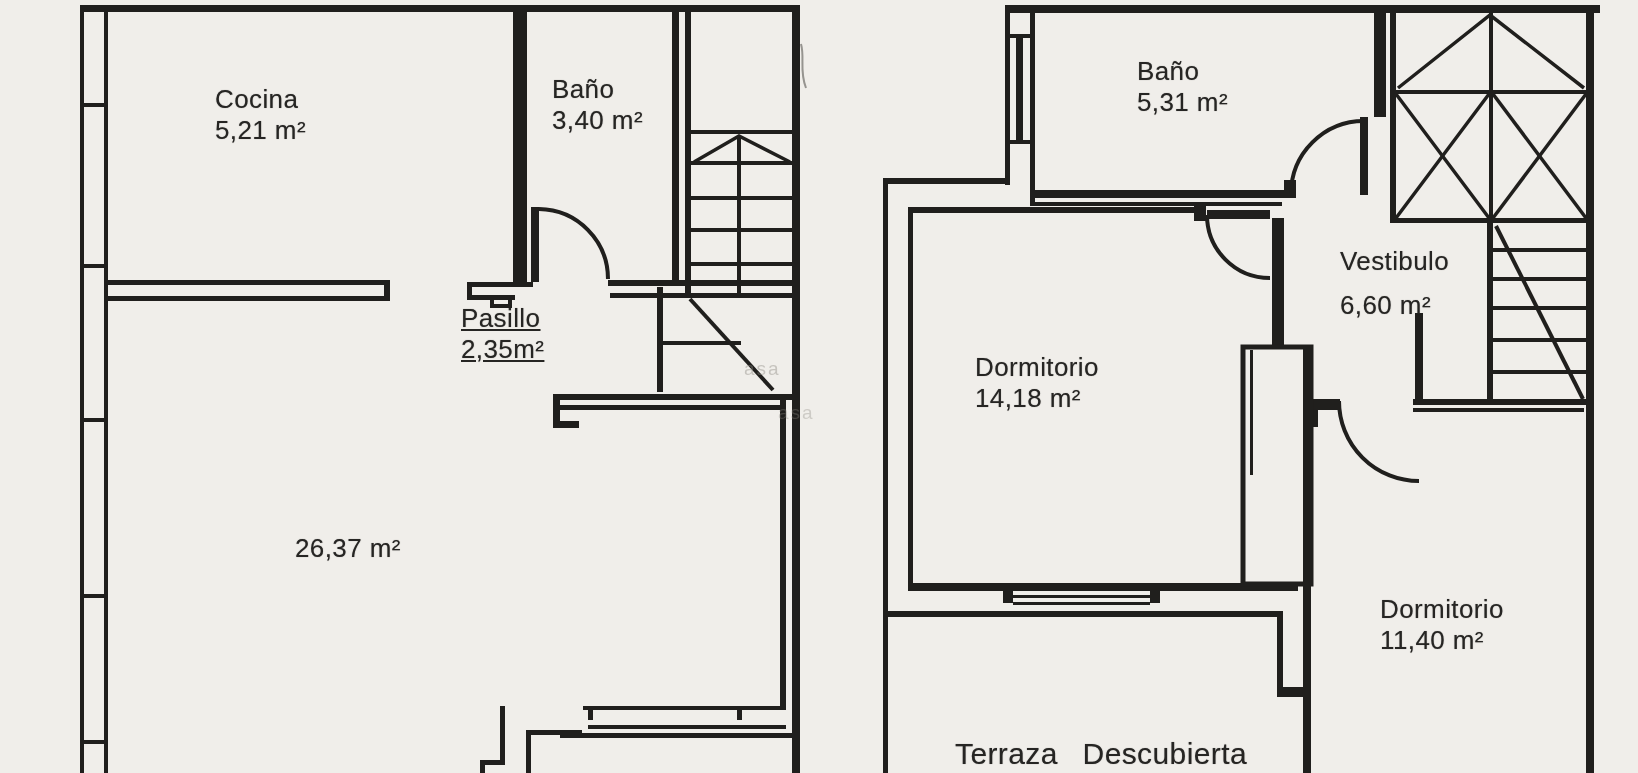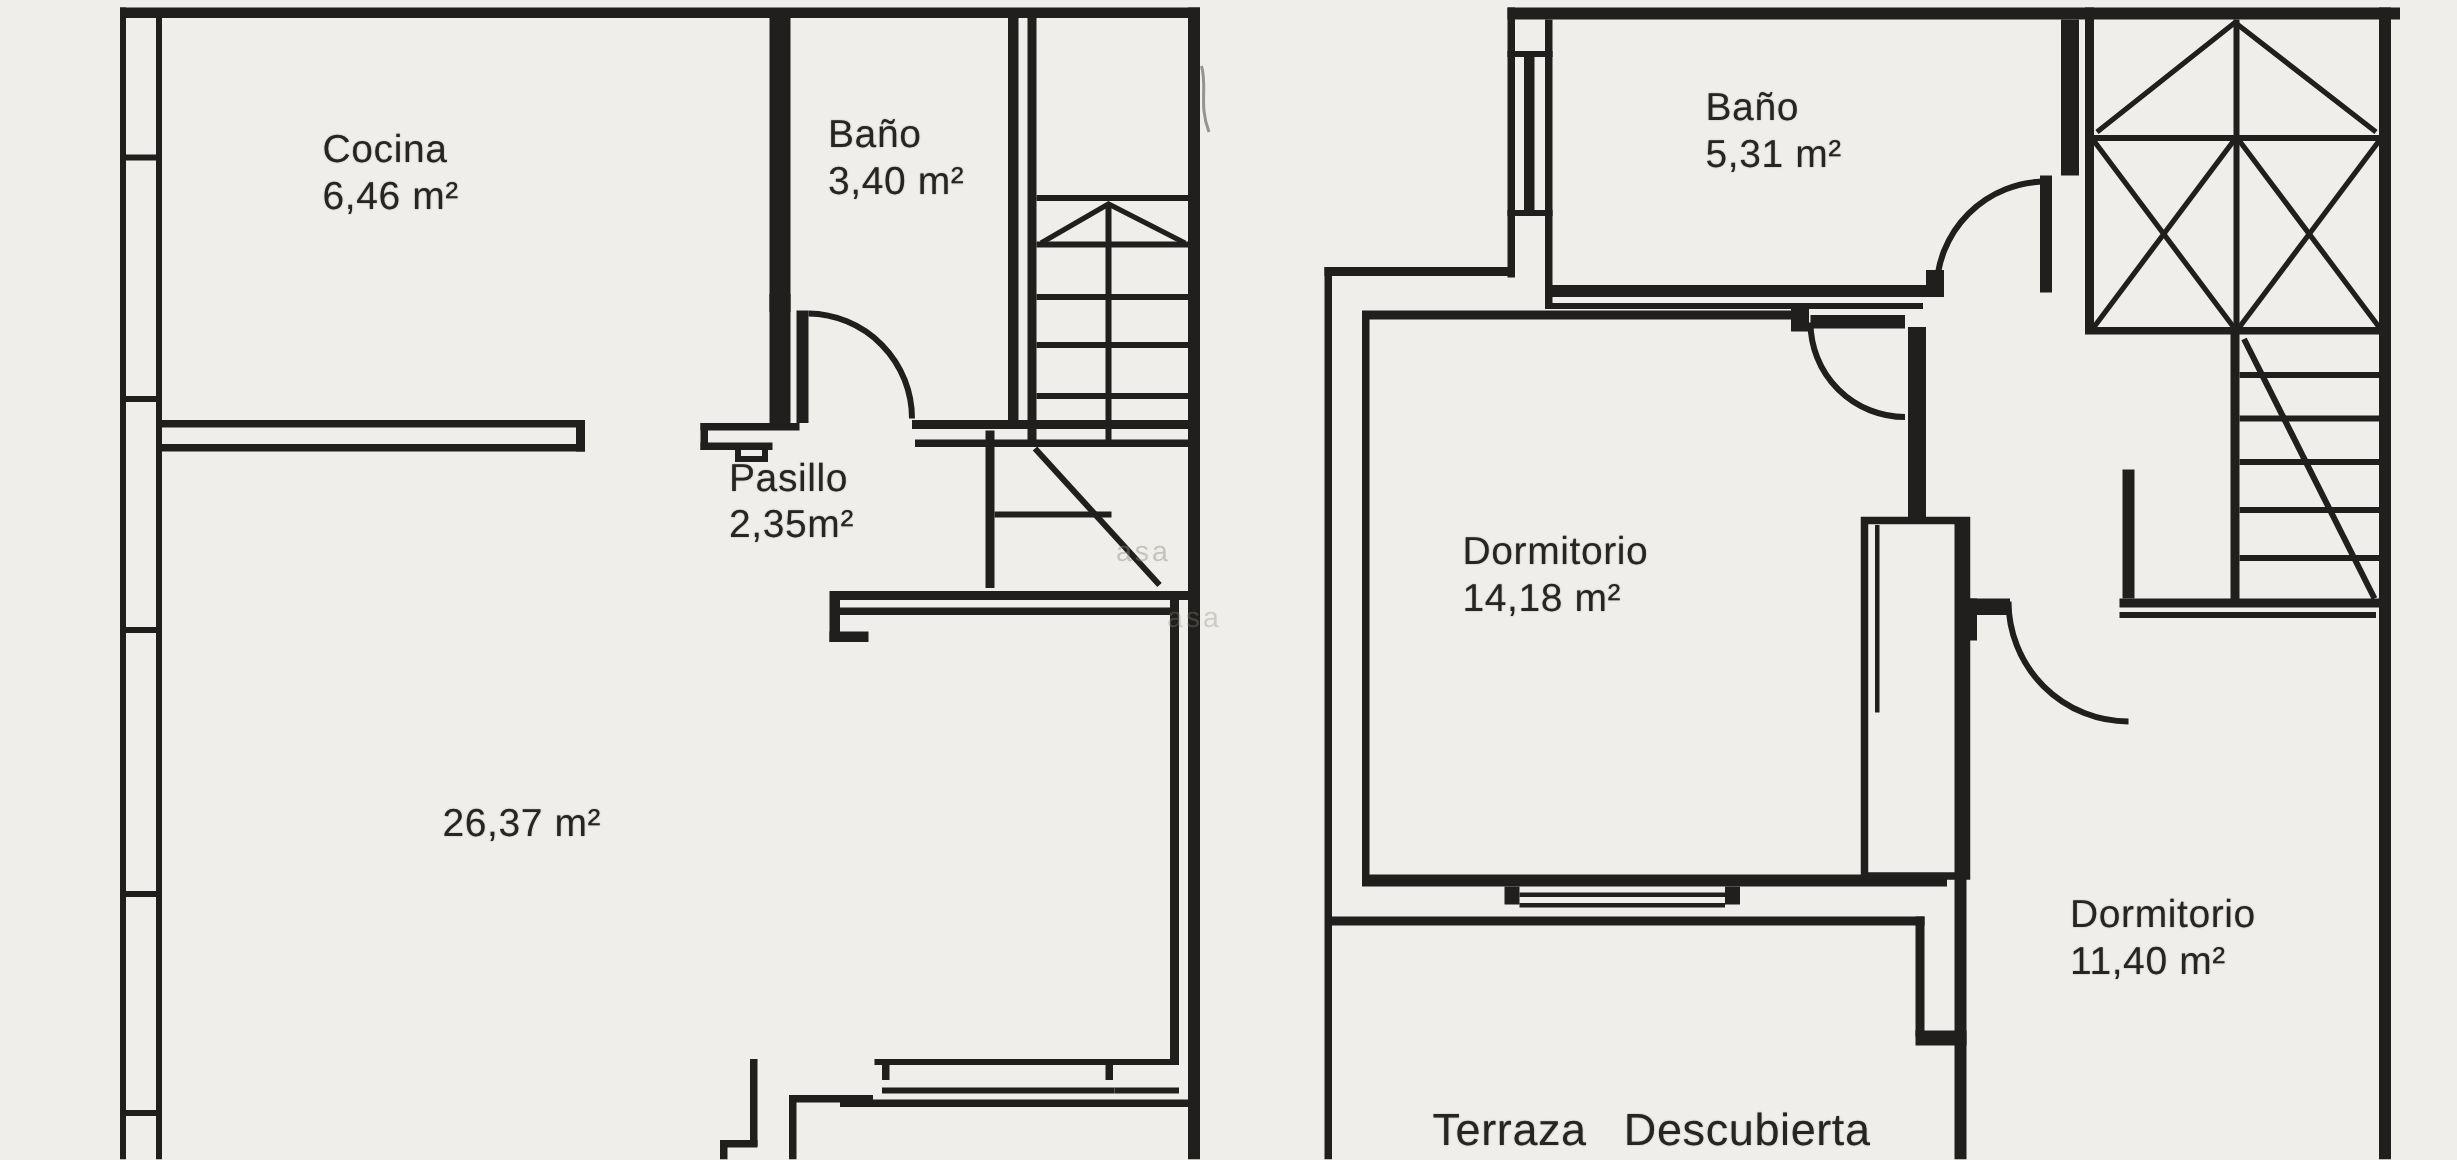--- a/index.html
+++ b/index.html
@@ -213,42 +213,46 @@
       <rect x="1003" y="591" width="10" height="12"></rect>
       <rect x="1150" y="591" width="10" height="12"></rect>
       <rect x="1013" y="595" width="137" height="3"></rect>
       <rect x="1013" y="602" width="137" height="3"></rect>
     </g>
   </g>
 </svg>
 
 <div class="room-label" style="left:215px;top:84px;">
   <div>Cocina</div>
-  <div class="area">6,46 m²</div>
+  <div class="area">5,21 m²</div>
 </div>
 
 <div class="room-label" style="left:552px;top:74px;">
   <div>Baño</div>
   <div class="area">3,40 m²</div>
 </div>
 
-<div class="room-label" style="left:486px;top:303px;">
+<div class="room-label" style="left:461px;top:303px;text-decoration:underline;">
   <div>Pasillo</div>
   <div class="area">2,35m²</div>
 </div>
 
 <div class="room-label" style="left:295px;top:533px;">
   <div class="area">26,37 m²</div>
 </div>
 
 <div class="room-label" style="left:1137px;top:56px;">
   <div>Baño</div>
   <div class="area">5,31 m²</div>
 </div>
 
+<div class="room-label vest" style="left:1340px;top:246px;">
+  <div>Vestibulo</div>
+  <div class="area">6,60 m²</div>
+</div>
 
 <div class="room-label" style="left:975px;top:352px;">
   <div>Dormitorio</div>
   <div class="area">14,18 m²</div>
 </div>
 
 <div class="room-label" style="left:1380px;top:594px;">
   <div>Dormitorio</div>
   <div class="area">11,40 m²</div>
 </div>

